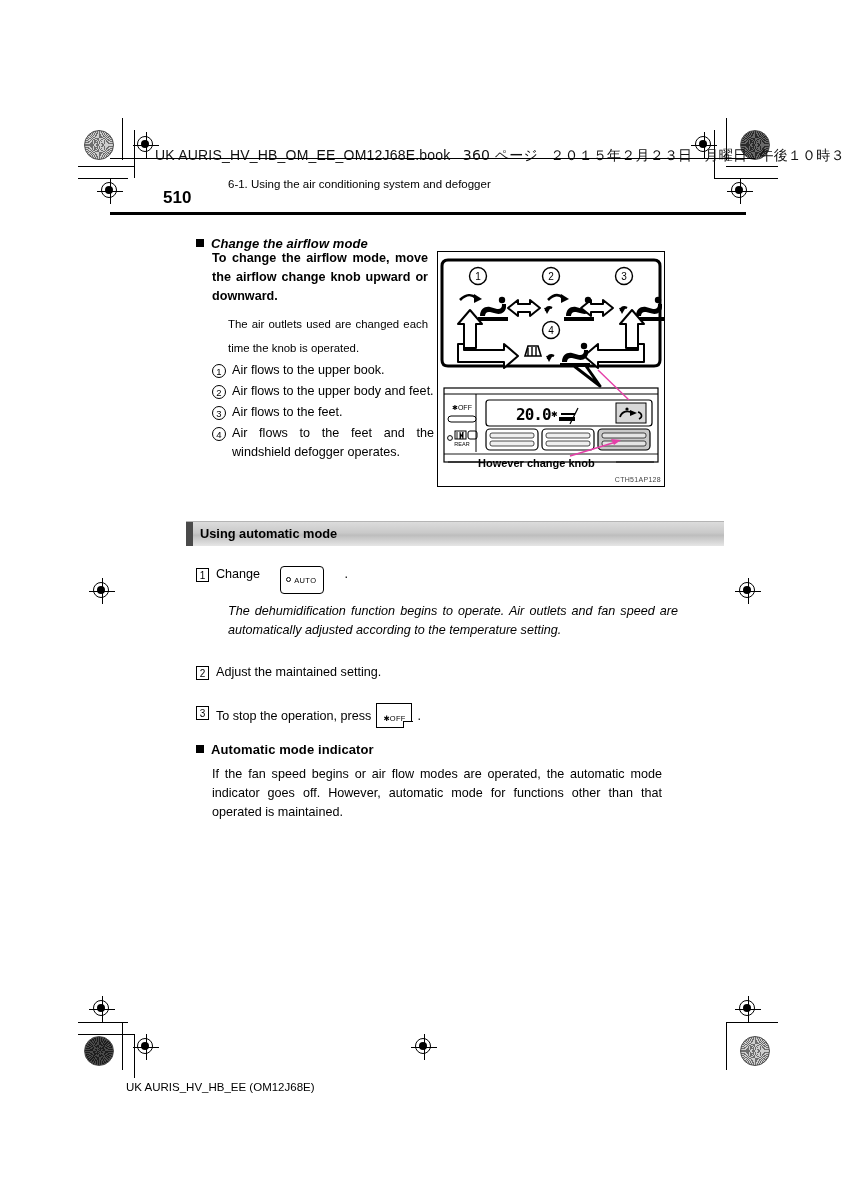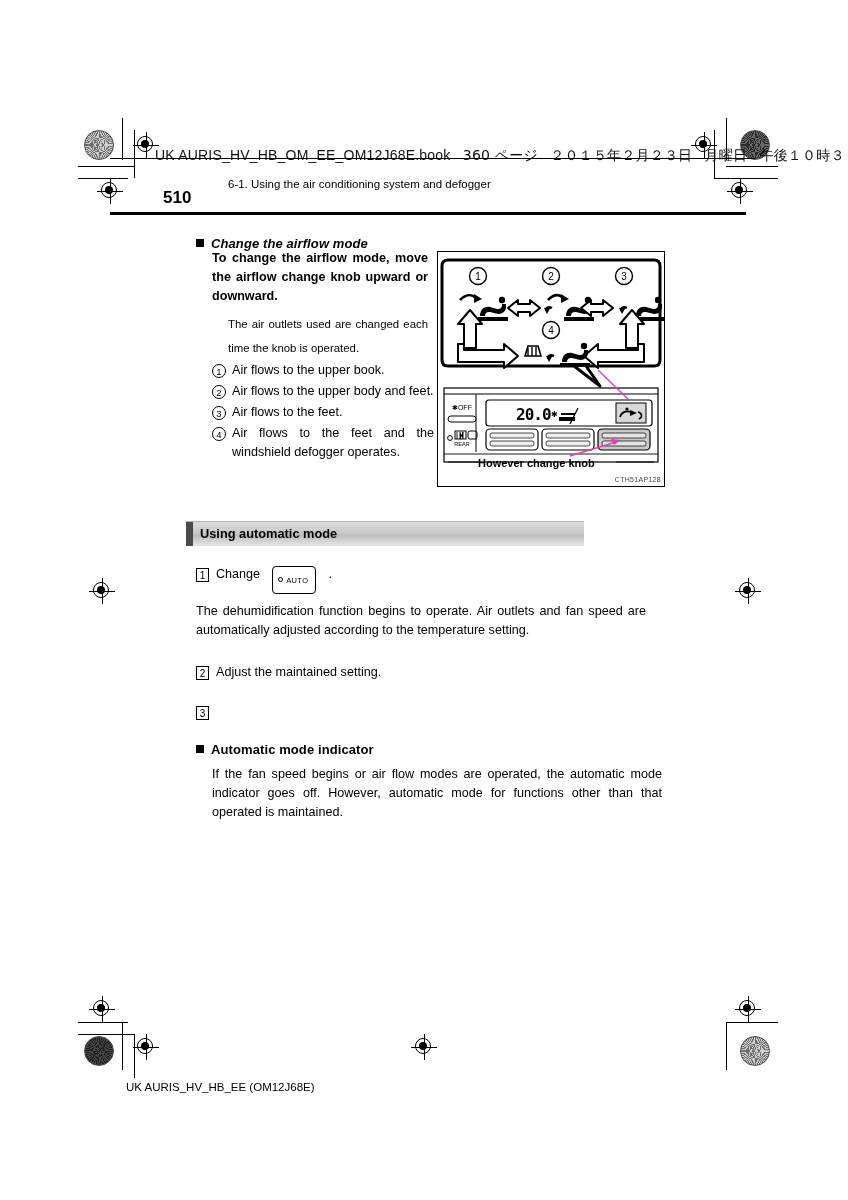--- a/index.html
+++ b/index.html
@@ -170,21 +170,21 @@
     border: 1px solid #000;
     box-sizing: border-box;
     background: #fff;
   }
 
   
   .secbar {
     position: absolute;
     left: 186px;
     top: 521px;
-    width: 398px;
+    width: 538px;
     height: 24px;
     background: linear-gradient(to bottom, #dcdcdc 0%, #c9c9c9 45%, #bdbdbd 55%, #e6e6e6 100%);
     border-top: 1px solid #b4b4b4;
   }
   .secbar .tab {
     position: absolute;
     left: 0; top: 0;
     width: 7px; height: 24px;
     background: #4a4a4a;
   }
@@ -215,21 +215,21 @@
     margin-top: 3px;
     box-sizing: border-box;
   }
 
   
   .btn-auto {
     display: inline-block;
     border: 1.3px solid #000;
     border-radius: 4px;
     padding: 3px 7px 3px 5px;
-    margin: 0 12px;
+    margin: 0 20px;
     vertical-align: -5px;
     white-space: nowrap;
     background: #fff;
   }
   .btn-auto .dot {
     display: inline-block;
     width: 5px; height: 5px;
     border: 1px solid #000;
     border-radius: 50%;
     box-sizing: border-box;
@@ -511,29 +511,32 @@
   <div class="lbl">Using automatic mode</div>
 </div>
 
 <div class="step" style="left:196px;top:565px;width:300px;">
   <div class="stepnum">1</div>
   <div>
     <span>Change</span><span class="btn-auto"><span class="dot"></span><span class="txt">AUTO</span></span><span>.</span>
   </div>
 </div>
 
-<div class="para" style="left:196px;top:602px;width:450px;">The dehumidification function begins to operate. Air outlets and fan speed are automatically adjusted according to the temperature setting.</div>
+<div class="para" style="left:228px;top:602px;width:450px;font-style:italic;">The dehumidification function begins to operate. Air outlets and fan speed are automatically adjusted according to the temperature setting.</div>
 
 <div class="step" style="left:196px;top:663px;width:350px;">
   <div class="stepnum">2</div>
   <div>Adjust the maintained setting.</div>
 </div>
 
 <div class="step" style="left:196px;top:703px;width:350px;">
   <div class="stepnum">3</div>
+  <div>
+    <span>To stop the operation, press</span><span class="btn-off"><span class="ico"><span class="snow">✱</span><span>OFF</span></span><span class="notch"></span></span><span>.</span>
+  </div>
 </div>
 
 <div class="h-block" style="left:196px;top:742px;text-align:right;">
   <span class="sq"></span><span>Automatic mode indicator</span>
 </div>
 
 <div class="para" style="left:212px;top:765px;width:450px;">If the fan speed begins or air flow modes are operated, the automatic mode indicator goes off. However, automatic mode for functions other than that operated is maintained.</div>
 
 <div class="footer">UK AURIS_HV_HB_EE (OM12J68E)</div>
 

